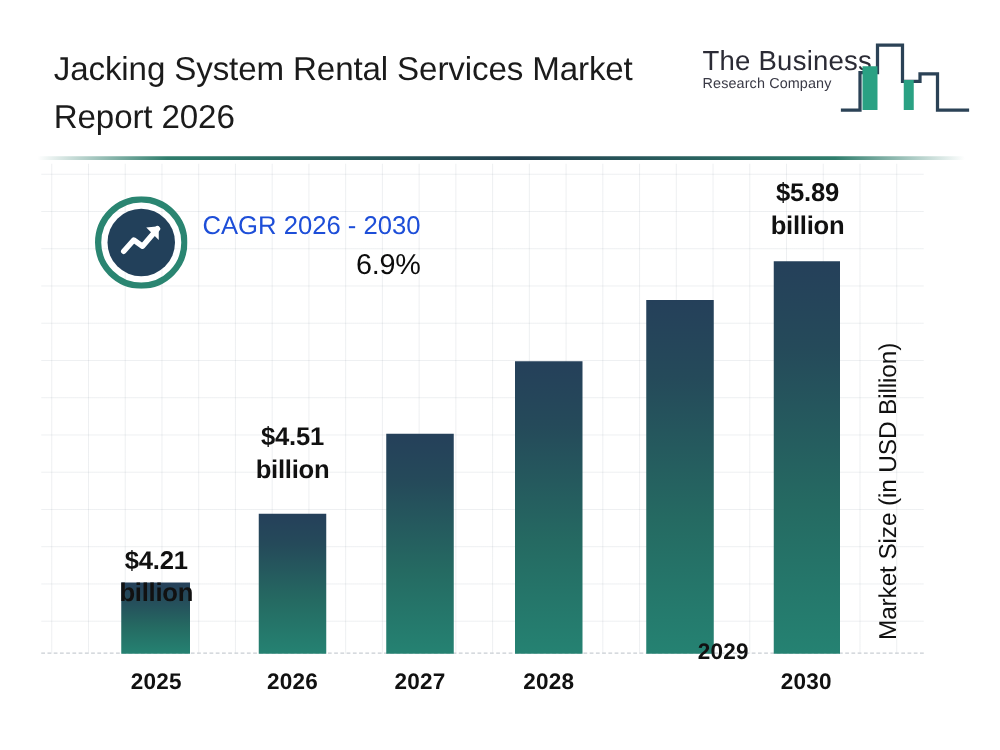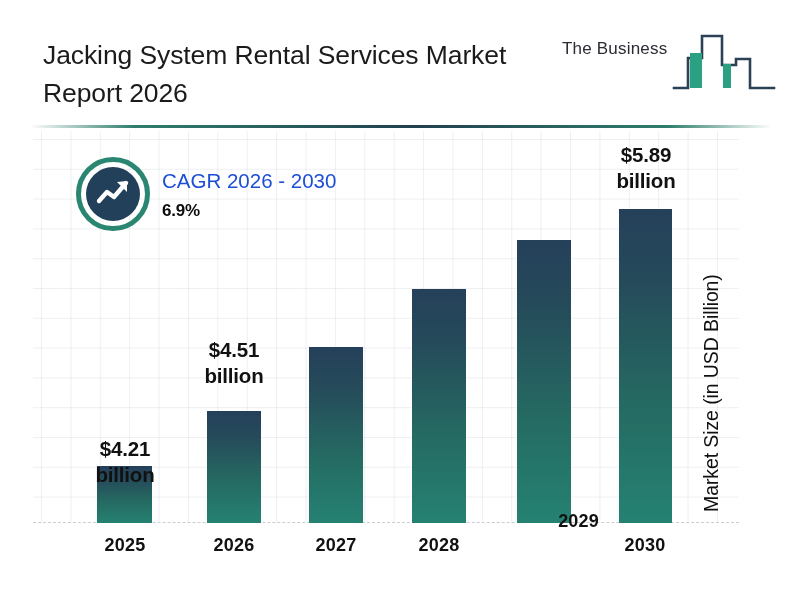--- a/index.html
+++ b/index.html
@@ -48,21 +48,21 @@
     width: 215px;
     height: 70px;
   }
   #logo-text {
     position: absolute;
     left: 0px;
     top: 6px;
     width: 140px;
   }
   #logo-line1 {
-    font-size: 17px;
+    font-size: 22px;
     font-weight: 400;
     color: #2b2b35;
     letter-spacing: 0.2px;
     line-height: 23px;
     white-space: nowrap;
   }
   #logo-line2 {
     font-size: 11.5px;
     font-weight: 400;
     color: #3a3a46;
@@ -155,25 +155,26 @@
     top: 167px;
   }
   #cagr-range {
     font-size: 20.5px;
     font-weight: 400;
     color: #1d4ed8;
     line-height: 28px;
     white-space: nowrap;
   }
   #cagr-value {
-    font-size: 17px;
-    font-weight: 700;
+    font-size: 23px;
+    font-weight: 400;
     color: #0c0c0c;
     line-height: 32px;
     letter-spacing: -0.2px;
+    text-align: right;
   }
 
   
   #y-axis-title {
     position: absolute;
     left: 700px;
     top: 212px;
     width: 300px;
     transform: rotate(-90deg);
     transform-origin: 0 0;
@@ -194,20 +195,21 @@
 <body>
 
 <div id="page">
 
   <div id="header">
     <div id="chart-title">Jacking System Rental Services Market Report 2026</div>
 
     <div id="logo">
       <div id="logo-text">
         <div id="logo-line1">The Business</div>
+        <div id="logo-line2">Research Company</div>
       </div>
       <div id="logo-mark">
         <svg width="105" height="64" viewBox="0 0 105 64" xmlns="http://www.w3.org/2000/svg">
 
           <path d="M2 57 H16 V27 H30 V5 H50 V34 H64 V28 H78 V57 H102" fill="none" stroke="#2b4256" stroke-width="2.6" stroke-linejoin="miter" stroke-linecap="square"></path>
 
           <rect x="18" y="22" width="12" height="35" fill="#2aa183"></rect>
           <rect x="51" y="33" width="8" height="24" fill="#2aa183"></rect>
         </svg>
       </div>

